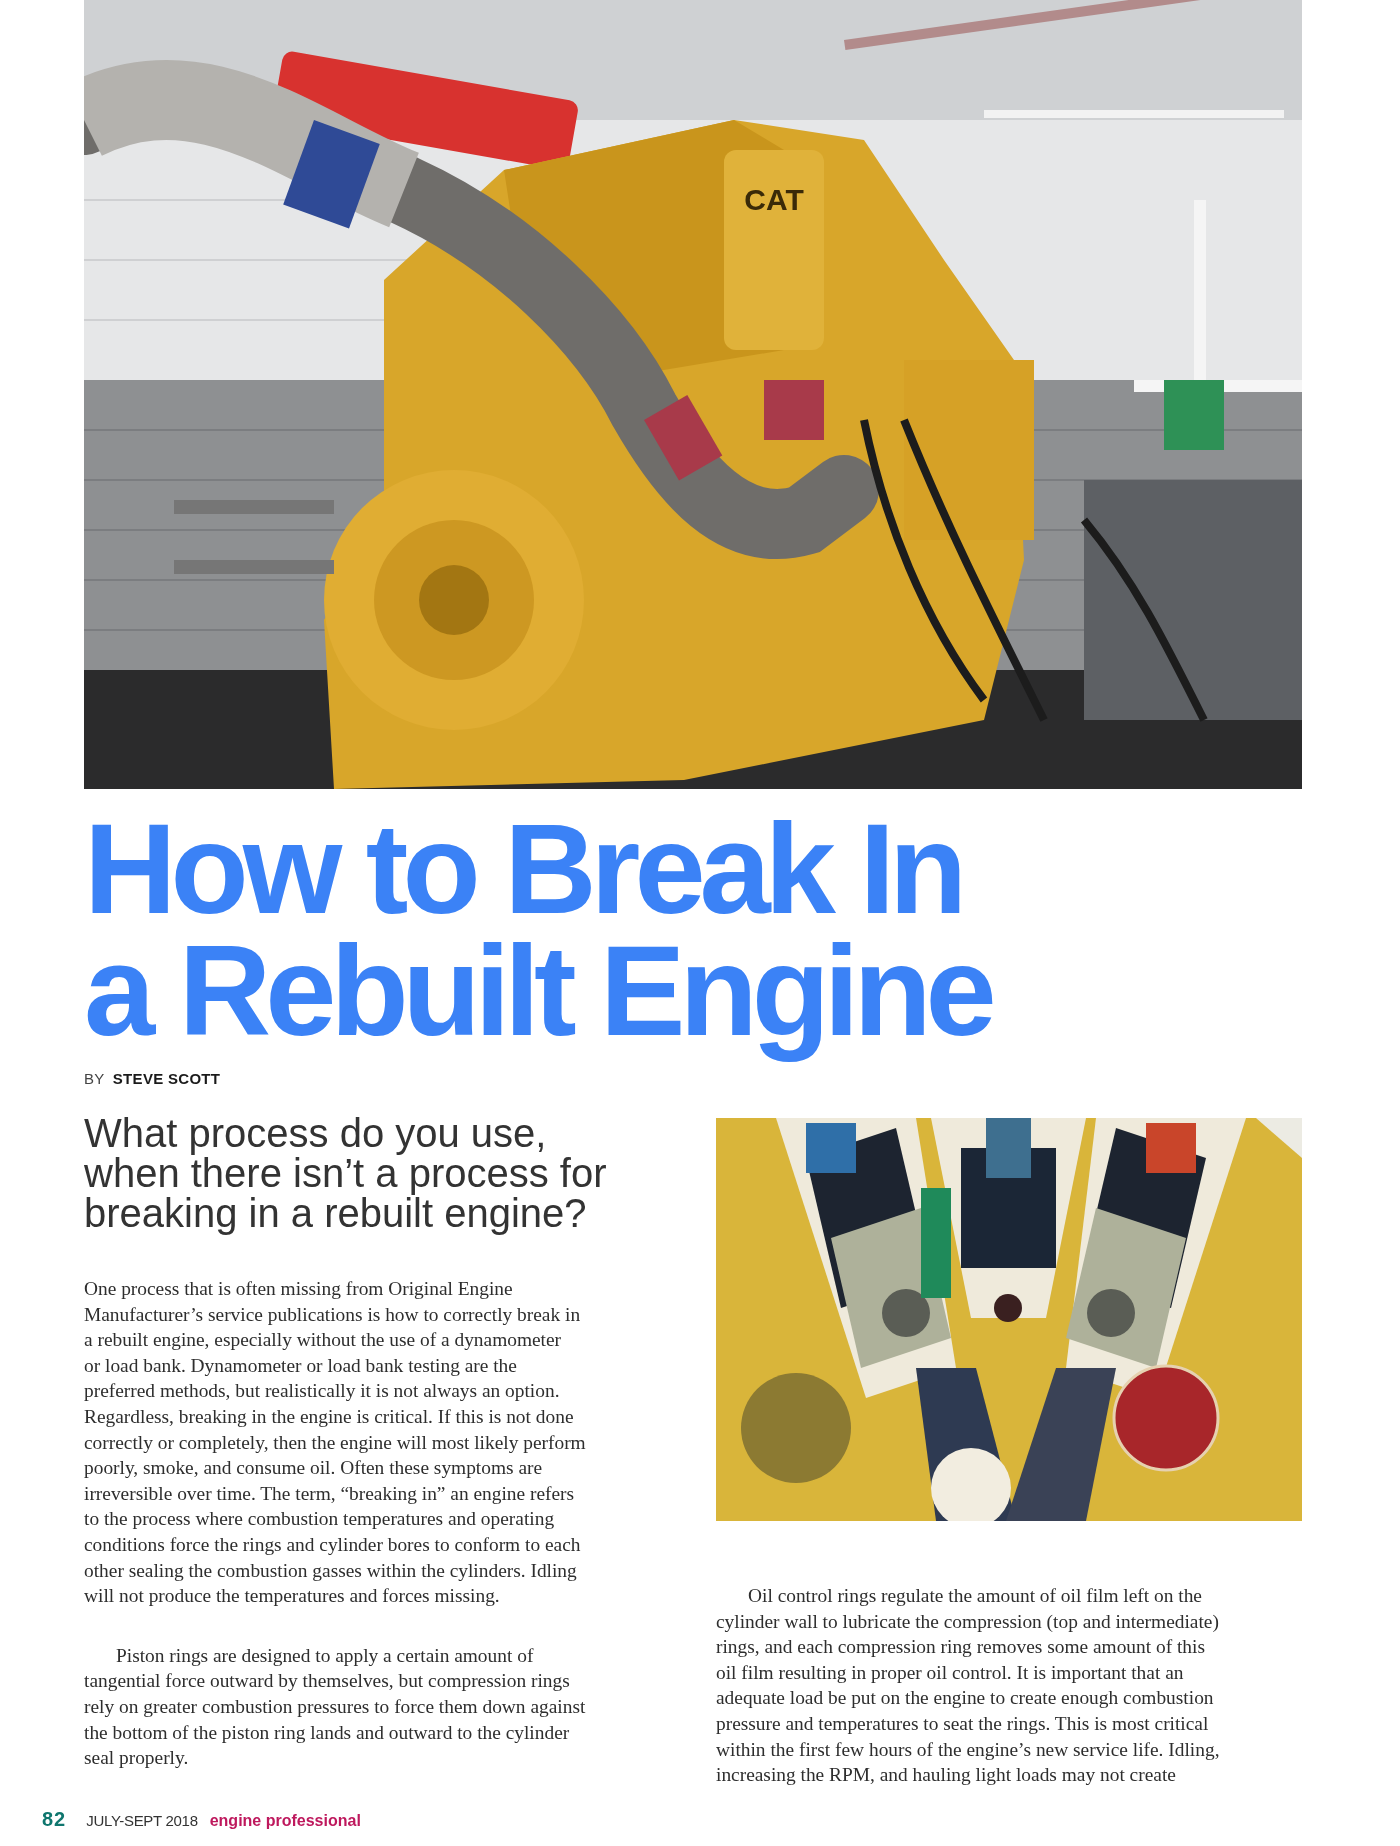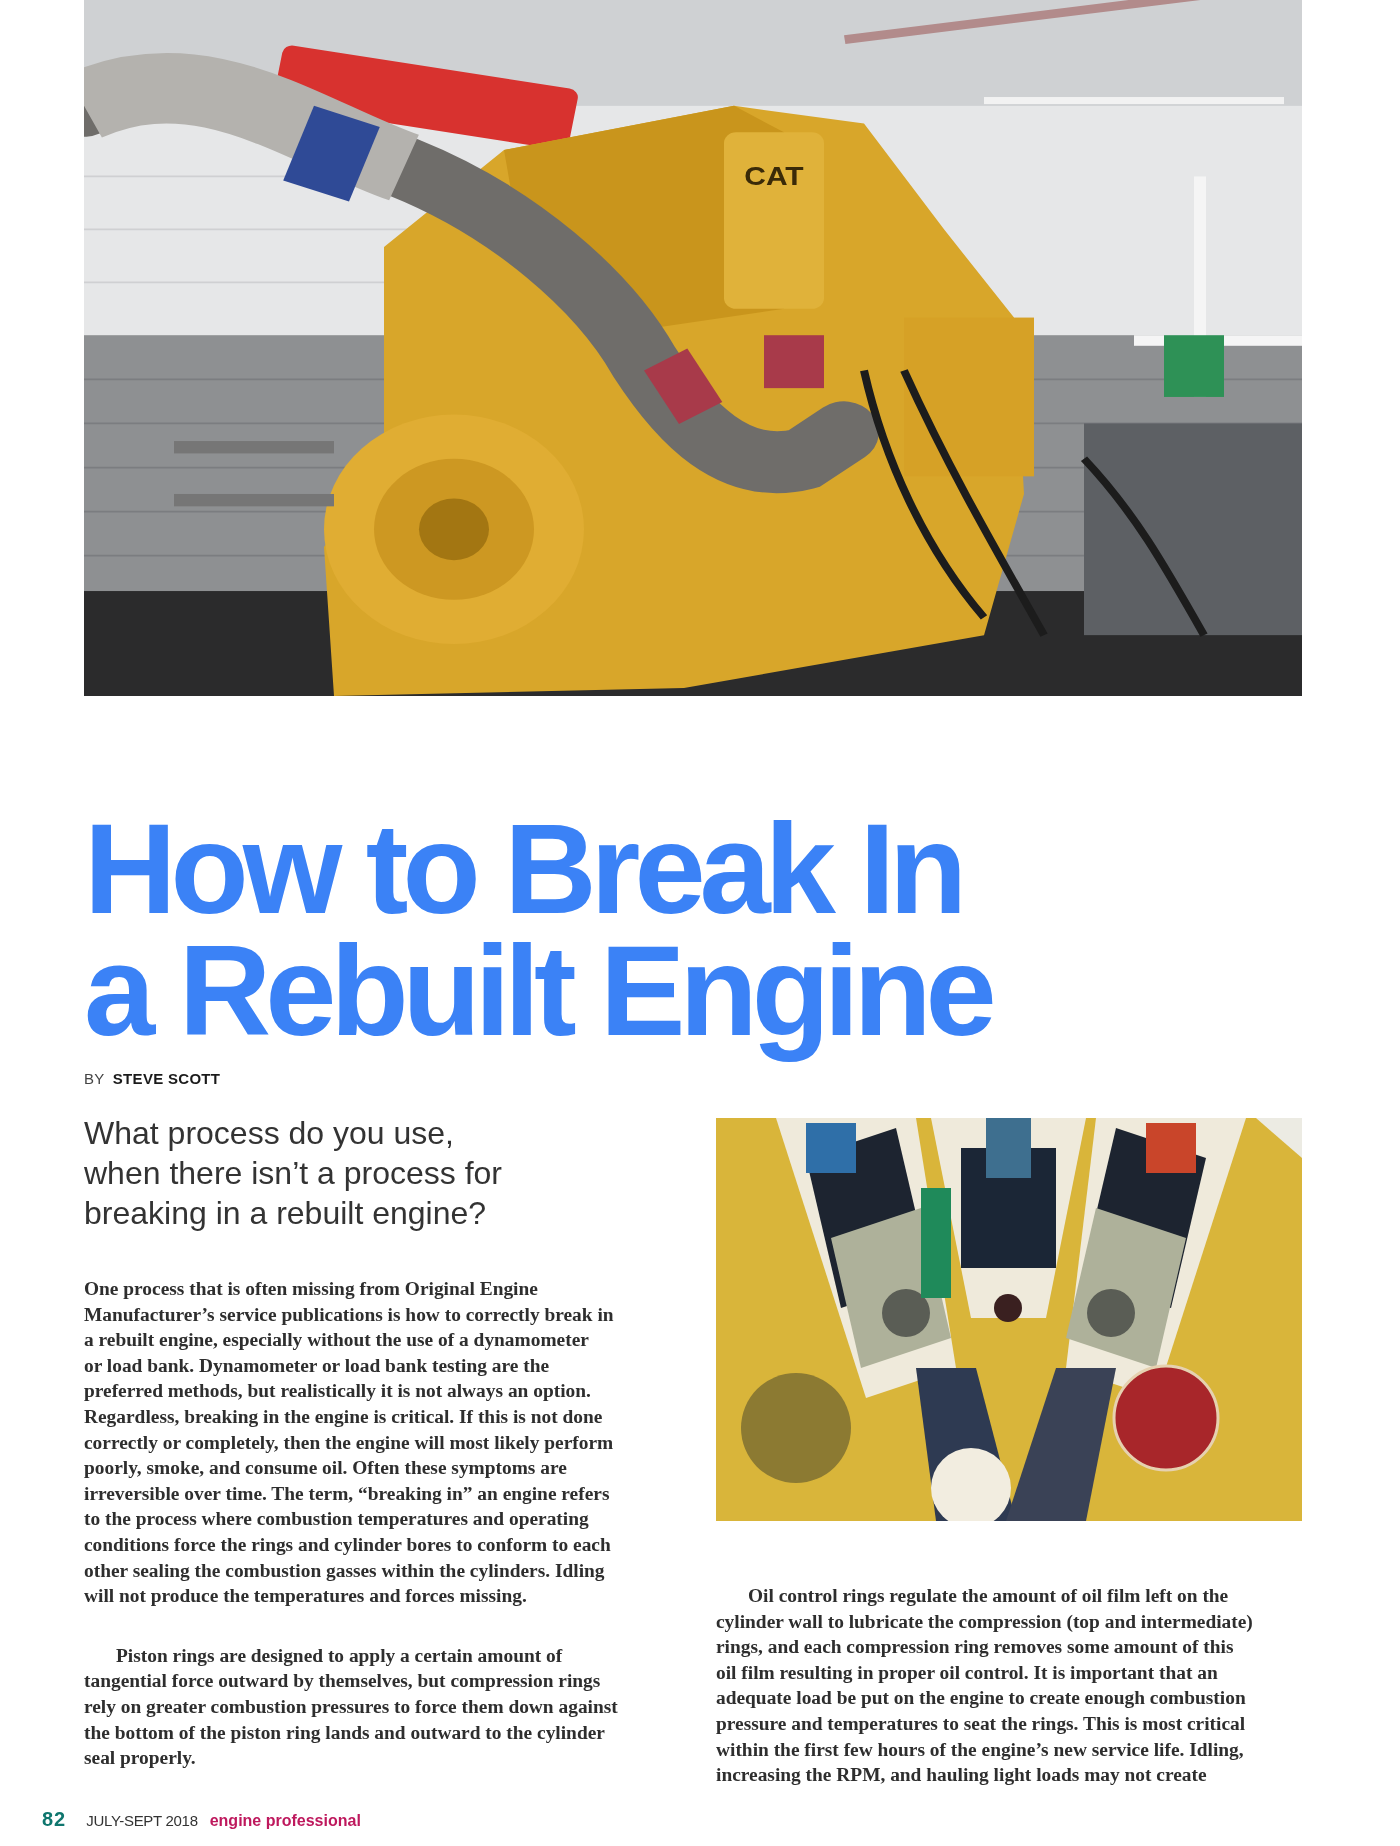--- a/index.html
+++ b/index.html
@@ -2,52 +2,52 @@
 <html><head>
 <meta charset="utf-8">
 <style>
   html, body { margin: 0; padding: 0; }
   body {
     width: 1400px; height: 1846px; background: #ffffff;
     position: relative; overflow: hidden;
     font-family: "Liberation Serif", serif; color: #2a2a2a;
   }
   .photo { position: absolute; overflow: hidden; }
-  #hero { left: 84px; top: 0; width: 1218px; height: 696px; background: #d9dbdd; }
+  #hero { left: 84px; top: 0; width: 1218px; height: 789px; background: #d9dbdd; }
   #cutaway { left: 716px; top: 1118px; width: 586px; height: 403px; background: #efeee6; }
   .photo svg { display: block; width: 100%; height: 100%; }
 
   #headline {
     position: absolute; left: 84px; top: 808px; width: 1200px;
     color: #3b82f6; font-family: "Liberation Sans", sans-serif; font-weight: bold;
     font-size: 128px; line-height: 122px; letter-spacing: -6px; margin: 0;
   }
   #headline span { display: block; }
 
   #byline {
     position: absolute; left: 84px; top: 1070px;
     font-family: "Liberation Sans", sans-serif; font-size: 15px; color: #444; letter-spacing: 0.3px;
   }
   #byline .by { font-weight: normal; }
   #byline .author { font-weight: bold; color: #1a1a1a; margin-left: 4px; margin-top: 20px; }
 
   #deck {
     position: absolute; left: 84px; top: 1113px; width: 600px;
-    font-family: "Liberation Sans", sans-serif; font-size: 32px; line-height: 40px; color: #333;
+    font-family: "Liberation Sans", sans-serif; font-size: 40px; line-height: 40px; color: #333;
     margin: 0; font-weight: normal;
   }
   #deck span { display: block; }
 
   .col {
     position: absolute; font-size: 19.4px; line-height: 25.6px; color: #2e2e2e;
     text-align: left;
   }
   .col p { margin: 0; }
   .col p.indent { text-indent: 32px; margin-top: 34px; }
-  .col .ln { display: block; white-space: nowrap; font-weight: bold; }
+  .col .ln { display: block; white-space: nowrap; }
   #col-left { left: 84px; top: 1276px; width: 600px; }
   #col-right { left: 716px; top: 1549px; width: 600px; }
 
   #footer {
     position: absolute; left: 42px; top: 1808px;
     font-family: "Liberation Sans", sans-serif; display: flex; align-items: baseline;
   }
   #footer .page-num { font-weight: bold; font-size: 20px; color: #0f766e; letter-spacing: 1px; text-align: right; }
   #footer .issue { font-size: 15px; color: #333; margin-left: 20px; letter-spacing: -0.3px; }
   #footer .mag { font-size: 16px; font-weight: bold; color: #be185d; margin-left: 12px; }

